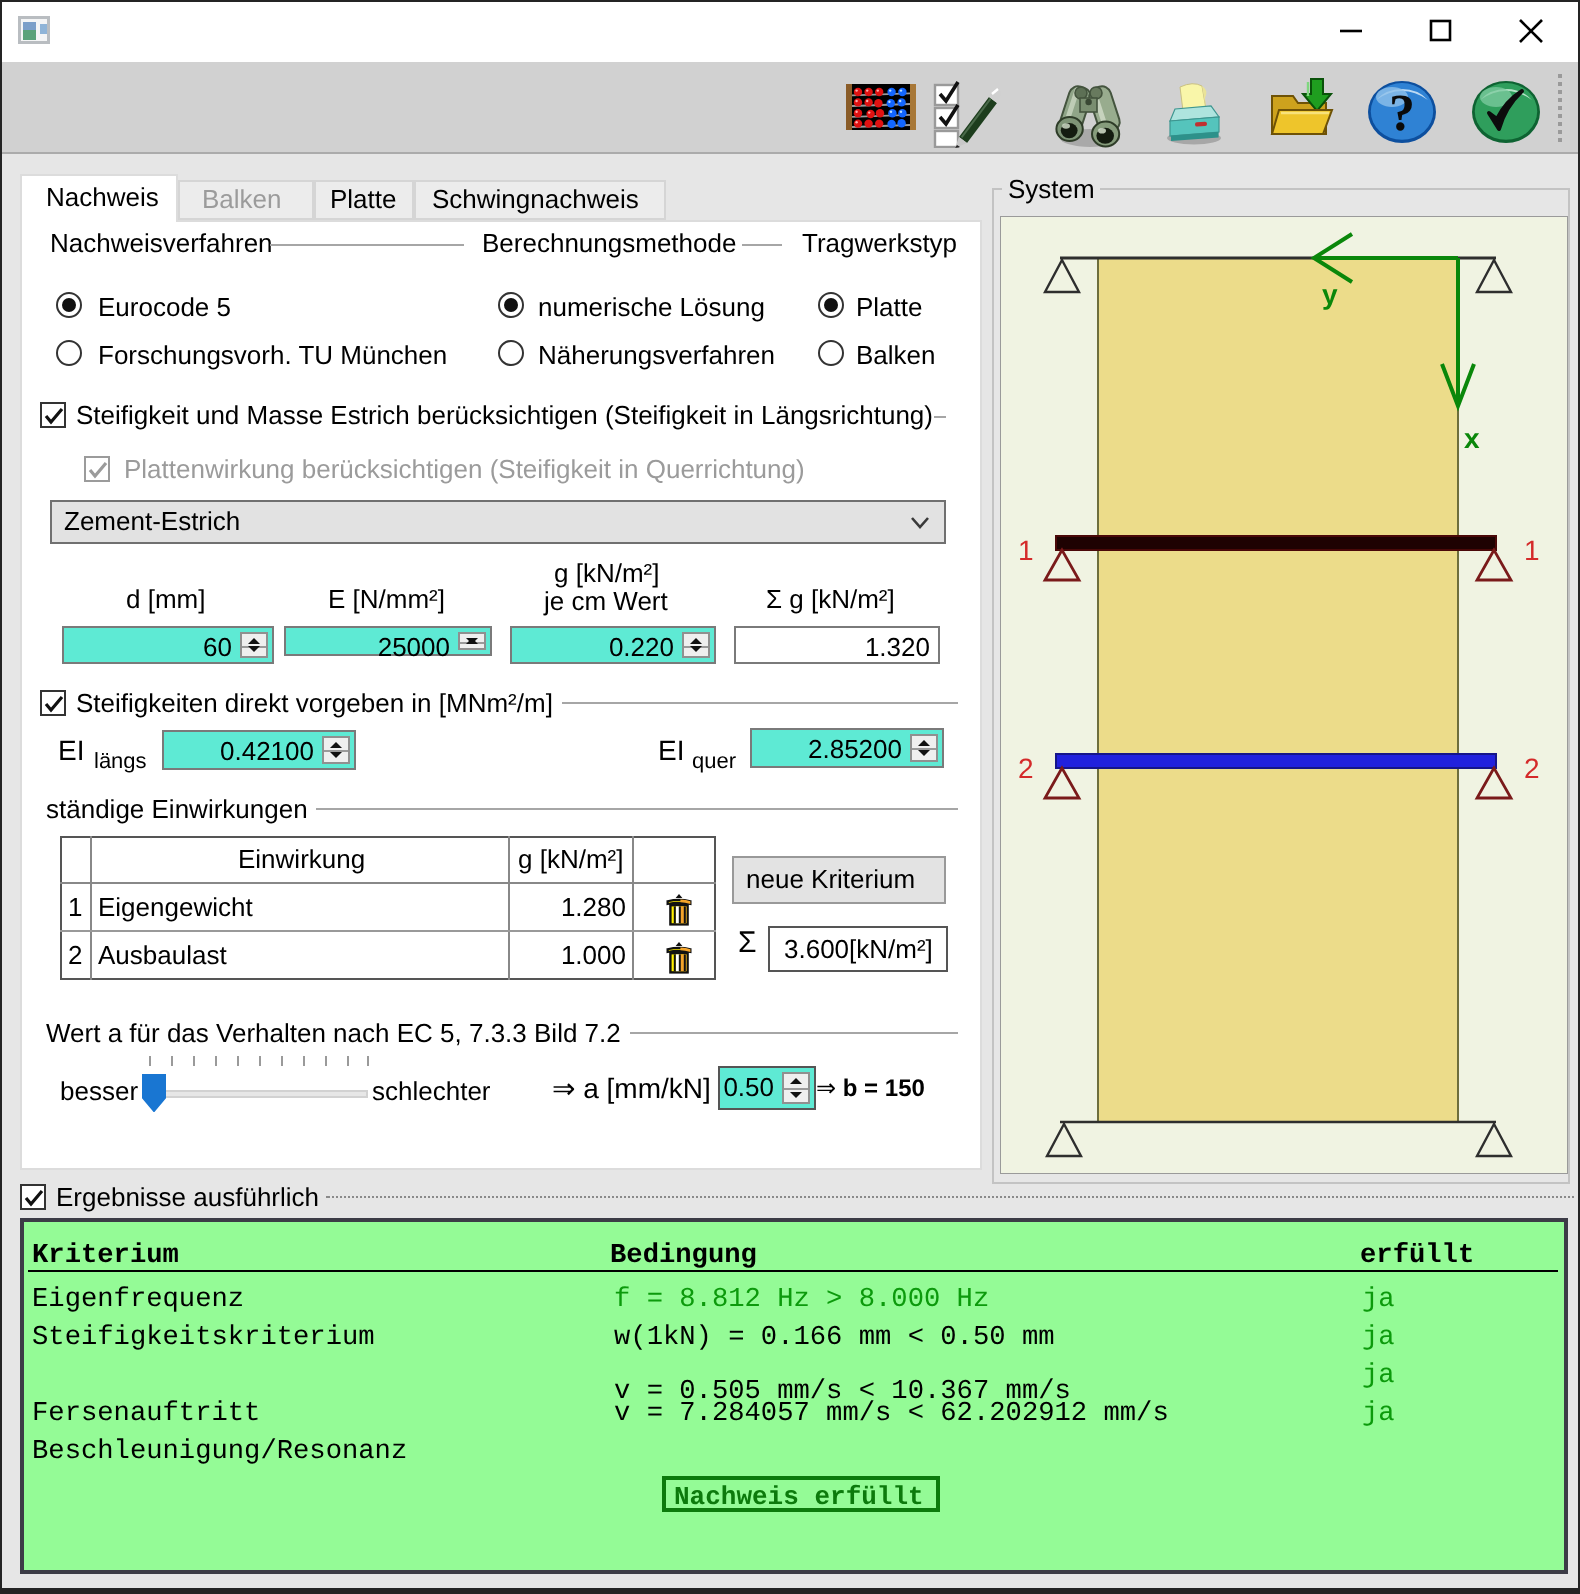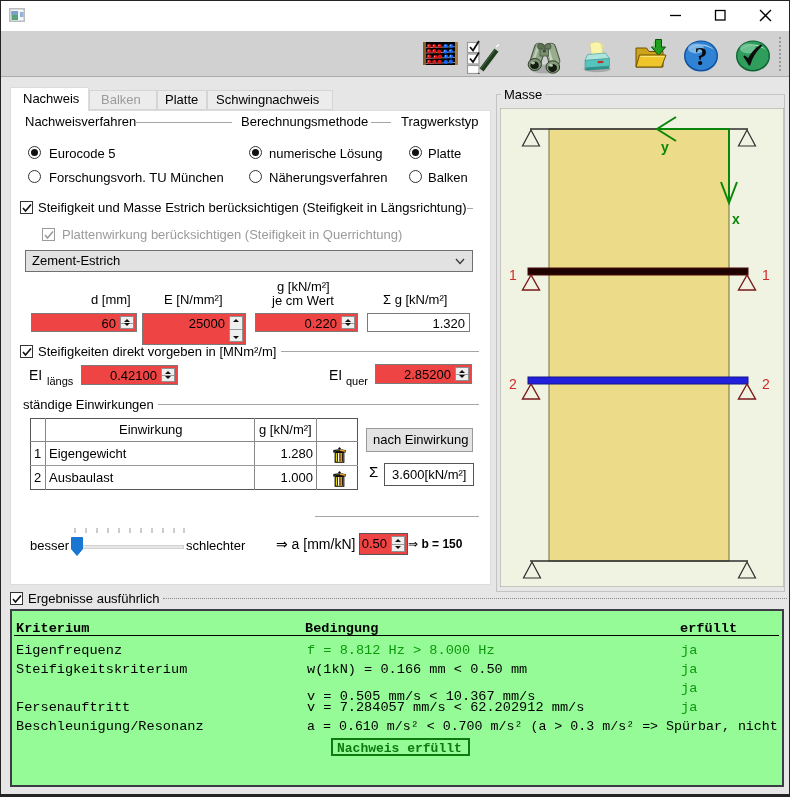--- a/index.html
+++ b/index.html
@@ -3,21 +3,21 @@
 html,body{margin:0;padding:0;background:#fff;}
 #win{position:relative;width:790px;height:797px;background:#e6e6e6;overflow:hidden;
   font-family:"Liberation Sans",sans-serif;box-sizing:border-box;}
 .abs{position:absolute;}
 .lbl{position:absolute;font-size:13px;color:#000;white-space:nowrap;line-height:14px;}
 .gray{color:#9b9b9b;}
 .gline{position:absolute;height:1px;background:#a6a6a6;}
 .radio{position:absolute;width:13px;height:13px;border:1px solid #333;border-radius:50%;background:#fff;box-sizing:border-box;}
 .radio.sel::after{content:"";position:absolute;left:2px;top:2px;width:7px;height:7px;border-radius:50%;background:#111;}
 .cb{position:absolute;width:13px;height:13px;border:1px solid #333;background:#fff;box-sizing:border-box;}
-.spin{position:absolute;border:1px solid #7a7a7a;background:#ef4444;box-sizing:border-box;}
+.spin{position:absolute;border:1px solid #7a7a7a;background:#5eead4;box-sizing:border-box;}
 .spin .v{position:absolute;right:20px;top:2px;font-size:13px;}
 .plain{position:absolute;border:1px solid #7a7a7a;background:#fff;box-sizing:border-box;}
 .plain .v{position:absolute;right:4px;top:2px;font-size:13px;}
 .spinner{position:absolute;right:2px;top:2px;bottom:2px;width:14px;border:1px solid #909090;background:#efefef;box-sizing:border-box;}
 .spinner::before{content:"";position:absolute;left:0;right:0;top:50%;height:1px;background:#9a9a9a;}
 .up,.dn{position:absolute;left:50%;width:0;height:0;border-left:3px solid transparent;border-right:3px solid transparent;margin-left:-3px;}
 .up{top:2px;border-bottom:3.8px solid #111;}
 .dn{bottom:2px;border-top:3.8px solid #111;}
 .mono{font-family:"Liberation Mono",monospace;}
 </style></head>
@@ -222,33 +222,33 @@
       <path d="M2 6 L4.5 9 L10 2.5" fill="none" stroke="#9b9b9b" stroke-width="1.6"></path>
     </svg>
   <div class="lbl gray" style="left:62px;top:228px;">Plattenwirkung berücksichtigen (Steifigkeit in Querrichtung)</div>
 
   <div class="abs" style="left:25px;top:250px;width:448px;height:22px;background:#e2e2e2;border:1px solid #707070;box-sizing:border-box;"></div>
   <div class="lbl" style="left:32px;top:254px;">Zement-Estrich</div>
   <svg class="abs" style="left:455px;top:258px" width="10" height="7">
       <path d="M1 1 L5 5.5 L9 1" fill="none" stroke="#3a3a3a" stroke-width="1.3"></path>
     </svg>
 
-  <div class="lbl" style="left:63px;top:293px;margin-left:28px;">d [mm]</div>
+  <div class="lbl" style="left:63px;top:293px;">d [mm]</div>
   <div class="lbl" style="left:164px;top:293px;">E [N/mm²]</div>
   <div class="lbl" style="left:277px;top:280px;">g [kN/m²]</div>
   <div class="lbl" style="left:272px;top:294px;">je cm Wert</div>
   <div class="lbl" style="left:383px;top:293px;">Σ g [kN/m²]</div>
   <div class="spin" style="left:31px;top:313px;width:106px;height:19px;">
       <span class="v">60</span>
       <span class="spinner">
         <span class="up"></span>
         <span class="dn"></span>
       </span>
     </div>
-  <div class="spin" style="left:142px;top:313px;width:104px;height:32px;">
+  <div class="spin" style="left:142px;top:313px;width:104px;height:15px;">
       <span class="v">25000</span>
       <span class="spinner">
         <span class="up"></span>
         <span class="dn"></span>
       </span>
     </div>
   <div class="spin" style="left:255px;top:313px;width:103px;height:19px;">
       <span class="v">0.220</span>
       <span class="spinner">
         <span class="up"></span>
@@ -321,25 +321,26 @@
     <rect x="3.2" y="6.6" width="8.6" height="9.6" fill="#ffee00" stroke="#111" stroke-width="1.2"></rect>
     <rect x="7.5" y="7.2" width="3.7" height="8.4" fill="#f5a42a"></rect>
     <rect x="6" y="7.2" width="1.6" height="8.4" fill="#fff"></rect>
     <g stroke="#111" stroke-width="1">
         <line x1="5.4" y1="7.2" x2="5.4" y2="15.6"></line>
         <line x1="7.9" y1="7.2" x2="7.9" y2="15.6"></line>
         <line x1="10.4" y1="7.2" x2="10.4" y2="15.6"></line>
       </g>
   </svg>
   <div class="abs" style="left:366px;top:428px;width:107px;height:24px;background:#e3e3e3;border:1px solid #999;box-sizing:border-box;"></div>
-  <div class="lbl" style="left:373px;top:433px;">nach Einwirkung</div>
+  <div class="lbl" style="left:373px;top:433px;">neue Kriterium</div>
   <div class="lbl" style="left:369px;top:465px;font-size:15px;">Σ</div>
   <div class="abs" style="left:384px;top:463px;width:90px;height:23px;background:#fff;border:1px solid #555;box-sizing:border-box;"></div>
   <div class="lbl" style="left:392px;top:468px;">3.600[kN/m²]</div>
 
+  <div class="lbl" style="left:23px;top:510px;">Wert a für das Verhalten nach EC 5, 7.3.3 Bild 7.2</div>
   <div class="gline" style="left:315px;top:516px;width:164px;"></div>
   <div class="lbl" style="left:30px;top:539px;">besser</div>
   <svg class="abs" style="left:74px;top:528px" width="112" height="6" viewBox="0 0 112 6">
     <g stroke="#9a9a9a" stroke-width="1">
         <line x1="1" y1="0" x2="1" y2="5"></line>
         <line x1="12" y1="0" x2="12" y2="5"></line>
         <line x1="23" y1="0" x2="23" y2="5"></line>
         <line x1="34" y1="0" x2="34" y2="5"></line>
         <line x1="45" y1="0" x2="45" y2="5"></line>
         <line x1="56" y1="0" x2="56" y2="5"></line>
@@ -359,21 +360,21 @@
   <div class="spin" style="left:359px;top:533px;width:49px;height:22px;border:1px solid #555;">
       <span class="v">0.50</span>
       <span class="spinner">
         <span class="up"></span>
         <span class="dn"></span>
       </span>
     </div>
   <div class="lbl" style="left:408px;top:537px;font-size:12px;">⇒ <b>b = 150</b></div>
 
   <div class="abs" style="left:496px;top:94px;width:289px;height:498px;border:1px solid #c3c3c3;box-sizing:border-box;"></div>
-  <div class="lbl" style="left:501px;top:88px;background:#e6e6e6;padding:0 3px;">Masse</div>
+  <div class="lbl" style="left:501px;top:88px;background:#e6e6e6;padding:0 3px;">System</div>
   <svg class="abs" style="left:500px;top:108px" width="284" height="479" viewBox="0 0 284 479">
     <rect x="0" y="0" width="284" height="479" fill="#f0f3e2" stroke="#9a9a9a" stroke-width="1"></rect>
     <rect x="49" y="21" width="180" height="432" fill="#ecdc8a" stroke="#6e6e3c" stroke-width="1"></rect>
     <line x1="30" y1="21" x2="248" y2="21" stroke="#2e2e2e" stroke-width="1.6"></line>
     <line x1="30" y1="453" x2="248" y2="453" stroke="#2e2e2e" stroke-width="1.3"></line>
 
     <path d="M31 22 L22.5 38 H39.5 Z" fill="#f0f3e2" stroke="#2e2e2e" stroke-width="1.2"></path>
     <path d="M247 22 L238.5 38 H255.5 Z" fill="#f0f3e2" stroke="#2e2e2e" stroke-width="1.2"></path>
     <path d="M32 454 L23.5 470 H40.5 Z" fill="#f0f3e2" stroke="#2e2e2e" stroke-width="1.2"></path>
     <path d="M247 454 L238.5 470 H255.5 Z" fill="#f0f3e2" stroke="#2e2e2e" stroke-width="1.2"></path>
@@ -416,17 +417,16 @@
     <div class="mono abs" style="left:669px;top:32px;font-size:13.6px;color:#0c9a0c;">ja</div>
     <div class="mono abs" style="left:4px;top:51px;font-size:13.6px;white-space:pre;">Steifigkeitskriterium</div>
     <div class="mono abs" style="left:295px;top:51px;font-size:13.6px;white-space:pre;">w(1kN) = 0.166 mm &lt; 0.50 mm</div>
     <div class="mono abs" style="left:669px;top:51px;font-size:13.6px;color:#0c9a0c;">ja</div>
     <div class="mono abs" style="left:295px;top:78px;font-size:13.6px;white-space:pre;">v = 0.505 mm/s &lt; 10.367 mm/s</div>
     <div class="mono abs" style="left:669px;top:70px;font-size:13.6px;color:#0c9a0c;">ja</div>
     <div class="mono abs" style="left:4px;top:89px;font-size:13.6px;white-space:pre;">Fersenauftritt</div>
     <div class="mono abs" style="left:295px;top:89px;font-size:13.6px;white-space:pre;">v = 7.284057 mm/s &lt; 62.202912 mm/s</div>
     <div class="mono abs" style="left:669px;top:89px;font-size:13.6px;color:#0c9a0c;">ja</div>
     <div class="mono abs" style="left:4px;top:108px;font-size:13.6px;white-space:pre;">Beschleunigung/Resonanz</div>
-    <div class="mono abs" style="left:295px;top:108px;font-size:13.3px;white-space:pre;">a = 0.610 m/s² &lt; 0.700 m/s² (a &gt; 0.3 m/s² =&gt; Spürbar, nicht</div>
     <div class="abs" style="left:319px;top:127px;width:139px;height:18px;border:2px solid #0c7a0c;box-sizing:border-box;"></div>
     <div class="mono abs" style="left:325px;top:130px;font-size:13px;font-weight:bold;color:#0c7a0c;">Nachweis erfüllt</div>
   </div>
 </div>
 
 </body></html>

